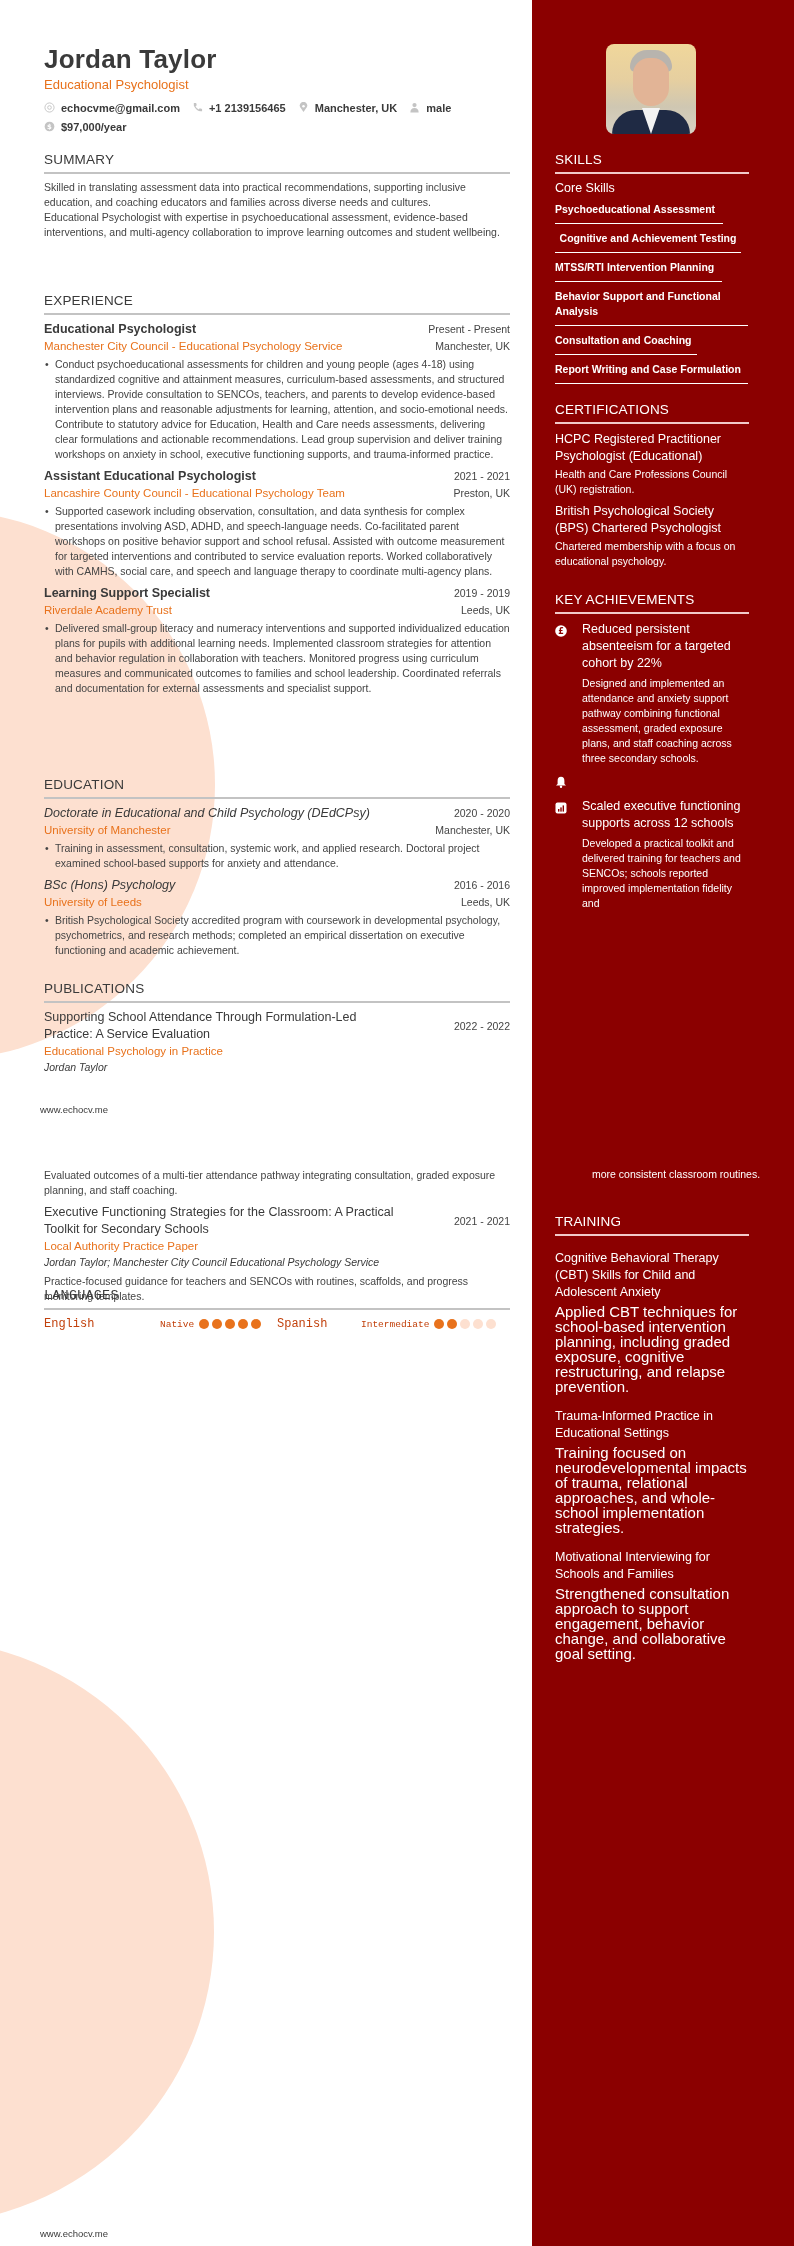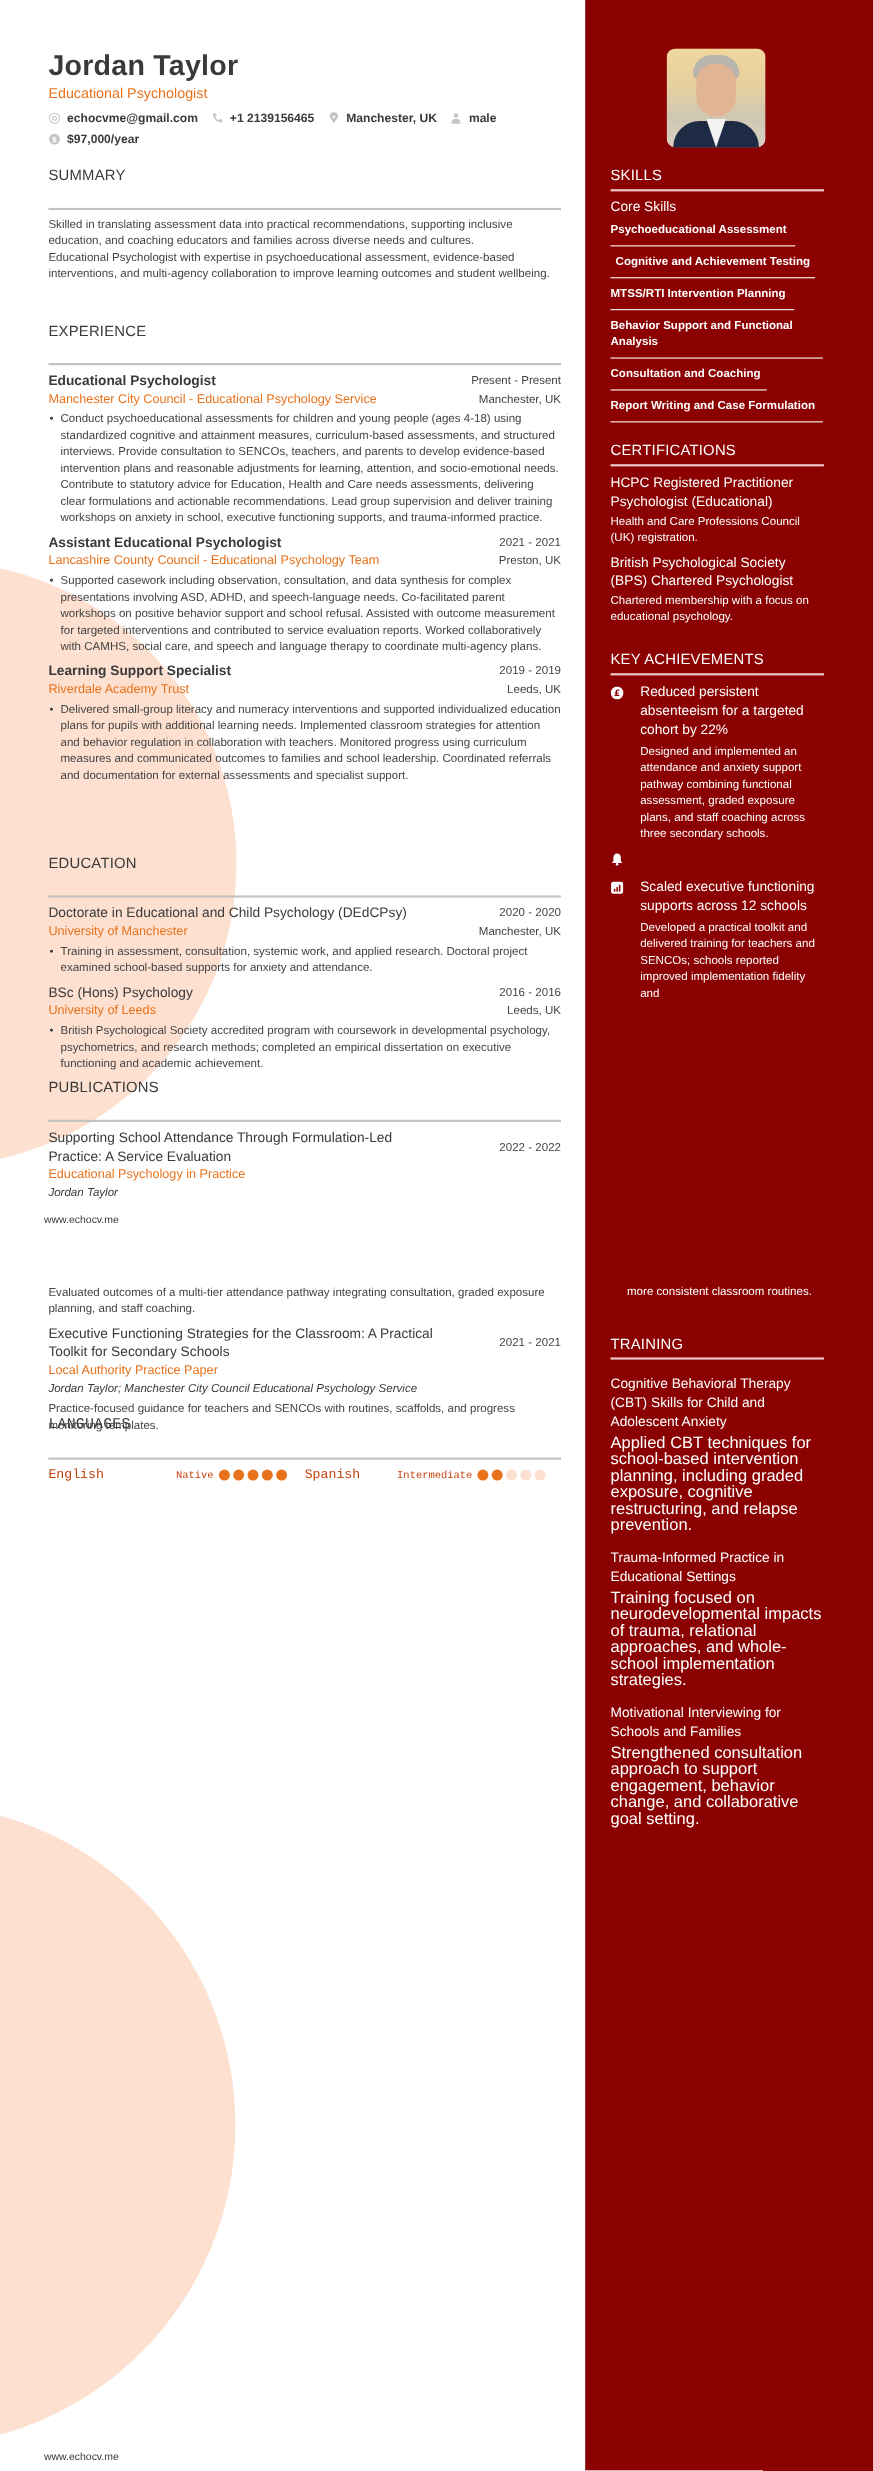--- a/index.html
+++ b/index.html
@@ -18,26 +18,26 @@
   .name { left: 44px; top: 44px; font-size: 26px; font-weight: bold; color: #3a3a3a; letter-spacing: 0.2px; }
   .role { left: 44px; top: 77px; font-size: 13px; color: #e8721c; }
   .contacts { left: 44px; top: 99px; width: 480px; font-size: 11px; font-weight: bold; color: #3a3a3a; }
   .contact-row { display: flex; align-items: center; height: 17px; margin-bottom: 2px; }
   .contact-item { display: flex; align-items: center; margin-right: 12px; }
   .cicon { display: inline-flex; align-items: center; justify-content: center; width: 11px; height: 11px; margin-right: 6px; color: #c4c4c4; font-size: 9px; }
   .cicon svg { width: 11px; height: 11px; }
 
   
   .main { left: 44px; width: 466px; }
-  .sec-title { font-size: 13.5px; color: #3a3a3a; letter-spacing: 0.2px; padding-bottom: 22px; border-bottom: 2px solid #c3c3c3; margin-bottom: 6px; }
+  .sec-title { font-size: 13.5px; color: #3a3a3a; letter-spacing: 0.2px; padding-bottom: 5px; border-bottom: 2px solid #c3c3c3; margin-bottom: 6px; }
   .para { font-size: 10.5px; line-height: 15px; color: #444; }
   .entry { margin-bottom: 6px; }
   .entry-head { display: flex; justify-content: space-between; align-items: flex-start; }
   .entry-title { font-size: 12.5px; font-weight: bold; color: #3a3a3a; line-height: 17px; }
-  .entry-title.light { font-weight: normal; }
+  .entry-title.light { font-weight: normal; font-style: italic; }
   .entry-date { font-size: 10.5px; color: #444; line-height: 17px; white-space: nowrap; }
   .entry-sub { display: flex; justify-content: space-between; }
   .entry-org { font-size: 11.5px; color: #e8721c; line-height: 17px; }
   .entry-loc { font-size: 10.5px; color: #444; line-height: 17px; }
   .bullet { display: flex; font-size: 10.5px; line-height: 15px; color: #444; margin-top: 2px; }
   .bullet .dot { width: 11px; flex-shrink: 0; padding-left: 1px; }
   .pub-title { font-size: 12.5px; color: #3a3a3a; line-height: 17px; width: 350px; }
   .pub-date { font-size: 10.5px; color: #444; margin-top: 9px; }
   .pub-authors { font-size: 10.5px; font-style: italic; color: #3a3a3a; line-height: 15px; }
 
@@ -332,21 +332,21 @@
             <rect x="7.6" y="3.4" width="1.4" height="6.2" fill="#8b0000"></rect>
           </svg>
     </span></div>
     <div>
       <div class="ach-title">Scaled executive functioning supports across 12 schools</div>
       <div class="ach-desc">Developed a practical toolkit and delivered training for teachers and SENCOs; schools reported improved implementation fidelity and</div>
     </div>
   </div>
 </div>
 
-<div class="layer side" style="top:1167px; left:570px; width:170px;">
+<div class="layer side" style="top:1167px; left:592px; width:170px;">
   <div class="ach-desc" style="margin-top:0;">more consistent classroom routines.</div>
 </div>
 
 <div class="layer side" style="top:1214px;">
   <div class="side-title">TRAINING</div>
   <div class="tr-title">Cognitive Behavioral Therapy (CBT) Skills for Child and Adolescent Anxiety</div>
   <div class="tr-desc">Applied CBT techniques for school-based intervention planning, including graded exposure, cognitive restructuring, and relapse prevention.</div>
   <div class="tr-title">Trauma-Informed Practice in Educational Settings</div>
   <div class="tr-desc">Training focused on neurodevelopmental impacts of trauma, relational approaches, and whole-school implementation strategies.</div>
   <div class="tr-title">Motivational Interviewing for Schools and Families</div>

